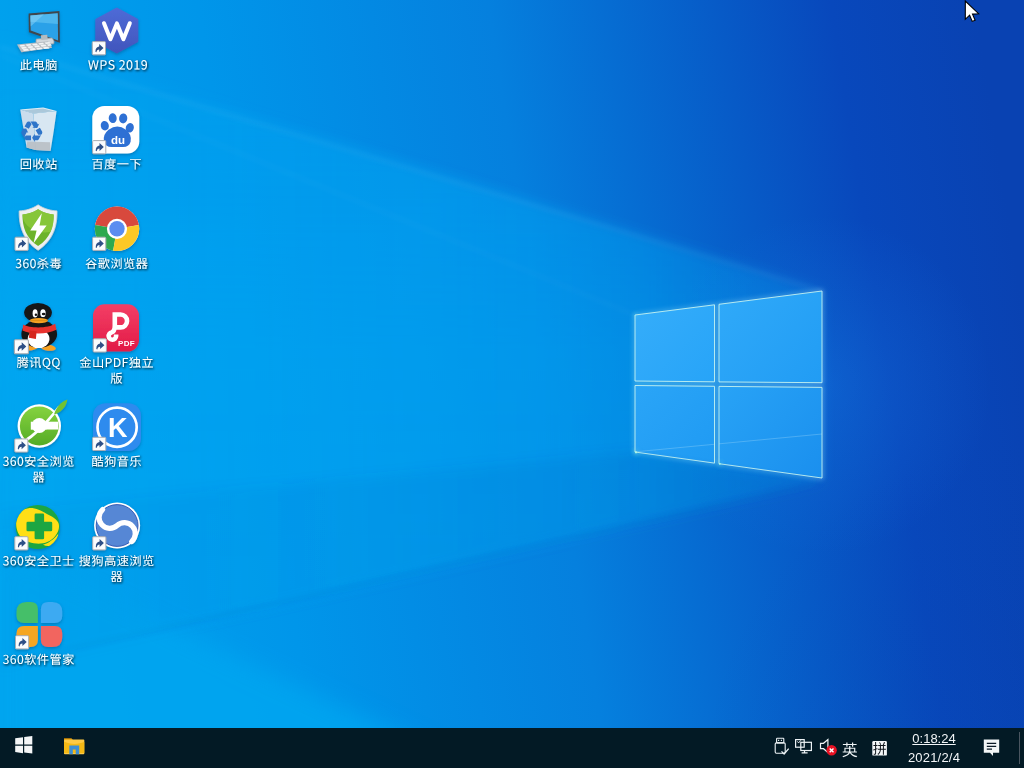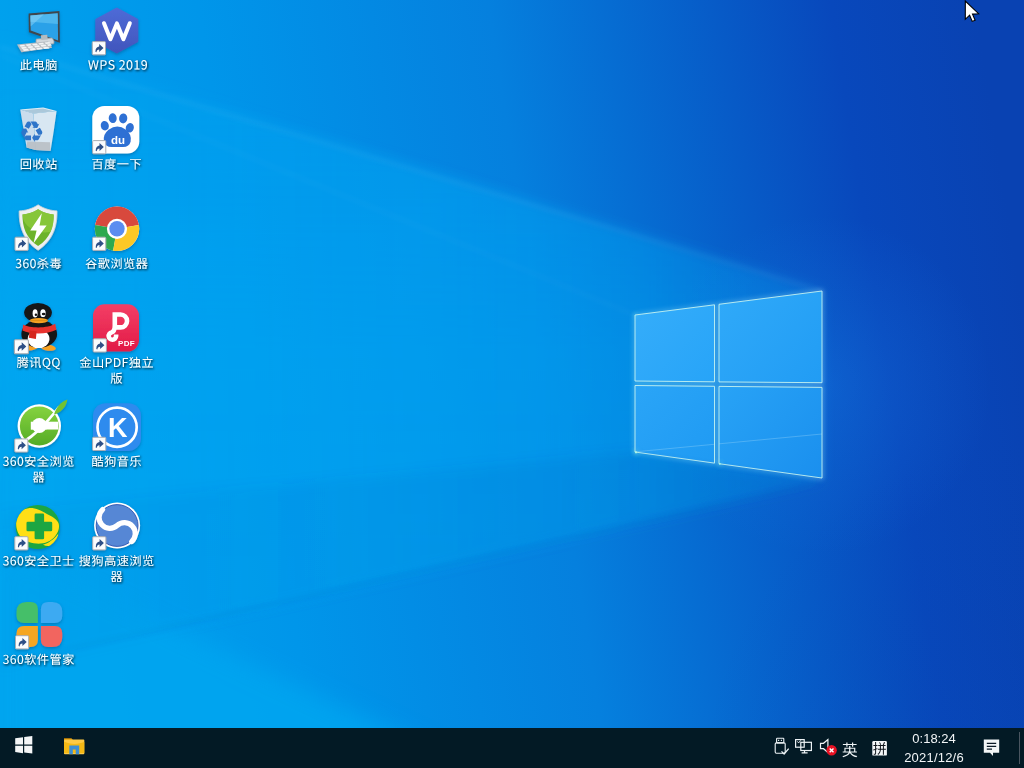--- a/index.html
+++ b/index.html
@@ -1,20 +1,20 @@
 <!DOCTYPE html>
 <html><head><meta charset="utf-8">
 <style>
   html,body{margin:0;padding:0;width:1024px;height:768px;overflow:hidden;background:#1186d8;
     font-family:"Liberation Sans",sans-serif;}
   #desk{position:absolute;left:0;top:0;width:1024px;height:768px;}
   #bar{position:absolute;left:0;bottom:0;width:1024px;height:40px;background:#031a25;}
   #clock{position:absolute;right:54px;top:0;height:40px;width:72px;color:#f2f5f7;
     font-size:13px;letter-spacing:0.2px;text-align:center;display:flex;flex-direction:column;justify-content:center;}
-  #clock .t{line-height:14px;letter-spacing:0;}
+  #clock .t{line-height:14px;letter-spacing:0;text-decoration:underline;}
   #clock .d{line-height:14px;margin-top:5px;}
 </style></head>
 <body>
 <svg id="desk" width="1024" height="768" viewBox="0 0 1024 768">
 <defs>
   <linearGradient id="base" x1="0" y1="394" x2="1012" y2="236" gradientUnits="userSpaceOnUse">
     <stop offset="0" stop-color="#00a4ee"></stop>
     <stop offset="0.25" stop-color="#0096ea"></stop>
     <stop offset="0.53" stop-color="#0580de"></stop>
     <stop offset="0.86" stop-color="#0848bc"></stop>
@@ -371,15 +371,15 @@
       <path d="M879.1 14.6C879.5 15.3 880.1 16.4 880.3 17L881.2 16.6C881 15.9 880.4 14.9 879.9 14.2ZM875.1 14.1V16.9H873.4V17.9H875.1V20.9C874.4 21.1 873.7 21.3 873.2 21.4L873.4 22.5L875.1 21.9V25.5C875.1 25.7 875 25.7 874.8 25.7C874.7 25.7 874.1 25.7 873.6 25.7C873.7 26 873.8 26.5 873.9 26.7C874.7 26.7 875.3 26.7 875.6 26.5C875.9 26.4 876.1 26.1 876.1 25.5V21.6L877.4 21.1L877.3 20.2L876.1 20.6V17.9H877.5V16.9H876.1V14.1ZM882.9 18V20.8H880.9V20.6V18ZM884 14.1C883.7 15 883.2 16.2 882.7 17H878.2V18H879.9V20.6V20.8H877.8V21.8H879.9C879.7 23.3 879.3 25 877.4 26.1C877.7 26.3 878 26.6 878.1 26.9C880.1 25.5 880.7 23.5 880.9 21.8H882.9V26.7H883.9V21.8H885.9V20.8H883.9V18H885.6V17H883.8C884.2 16.3 884.6 15.3 885.1 14.5Z" fill="#10161c"></path>
 
   <g>
     <path d="M983.8,11.5 h15.4 v13.2 h-6.2 l0,3.4 -3,-3.4 h-6.2 Z" fill="#f4f6f7"></path>
     <path d="M986.8,15.4 h9.4 M986.8,18.3 h9.4 M986.8,21.2 h5.2" stroke="#0d1b27" stroke-width="1.3"></path>
   </g>
   <line x1="1019.5" y1="4" x2="1019.5" y2="36" stroke="#4a5560" stroke-width="1"></line>
 </svg>
 <div id="clock">
       <div class="t">0:18:24</div>
-      <div class="d">2021/12/6</div>
+      <div class="d">2021/2/4</div>
     </div>
 </div>
 
 </body></html>

